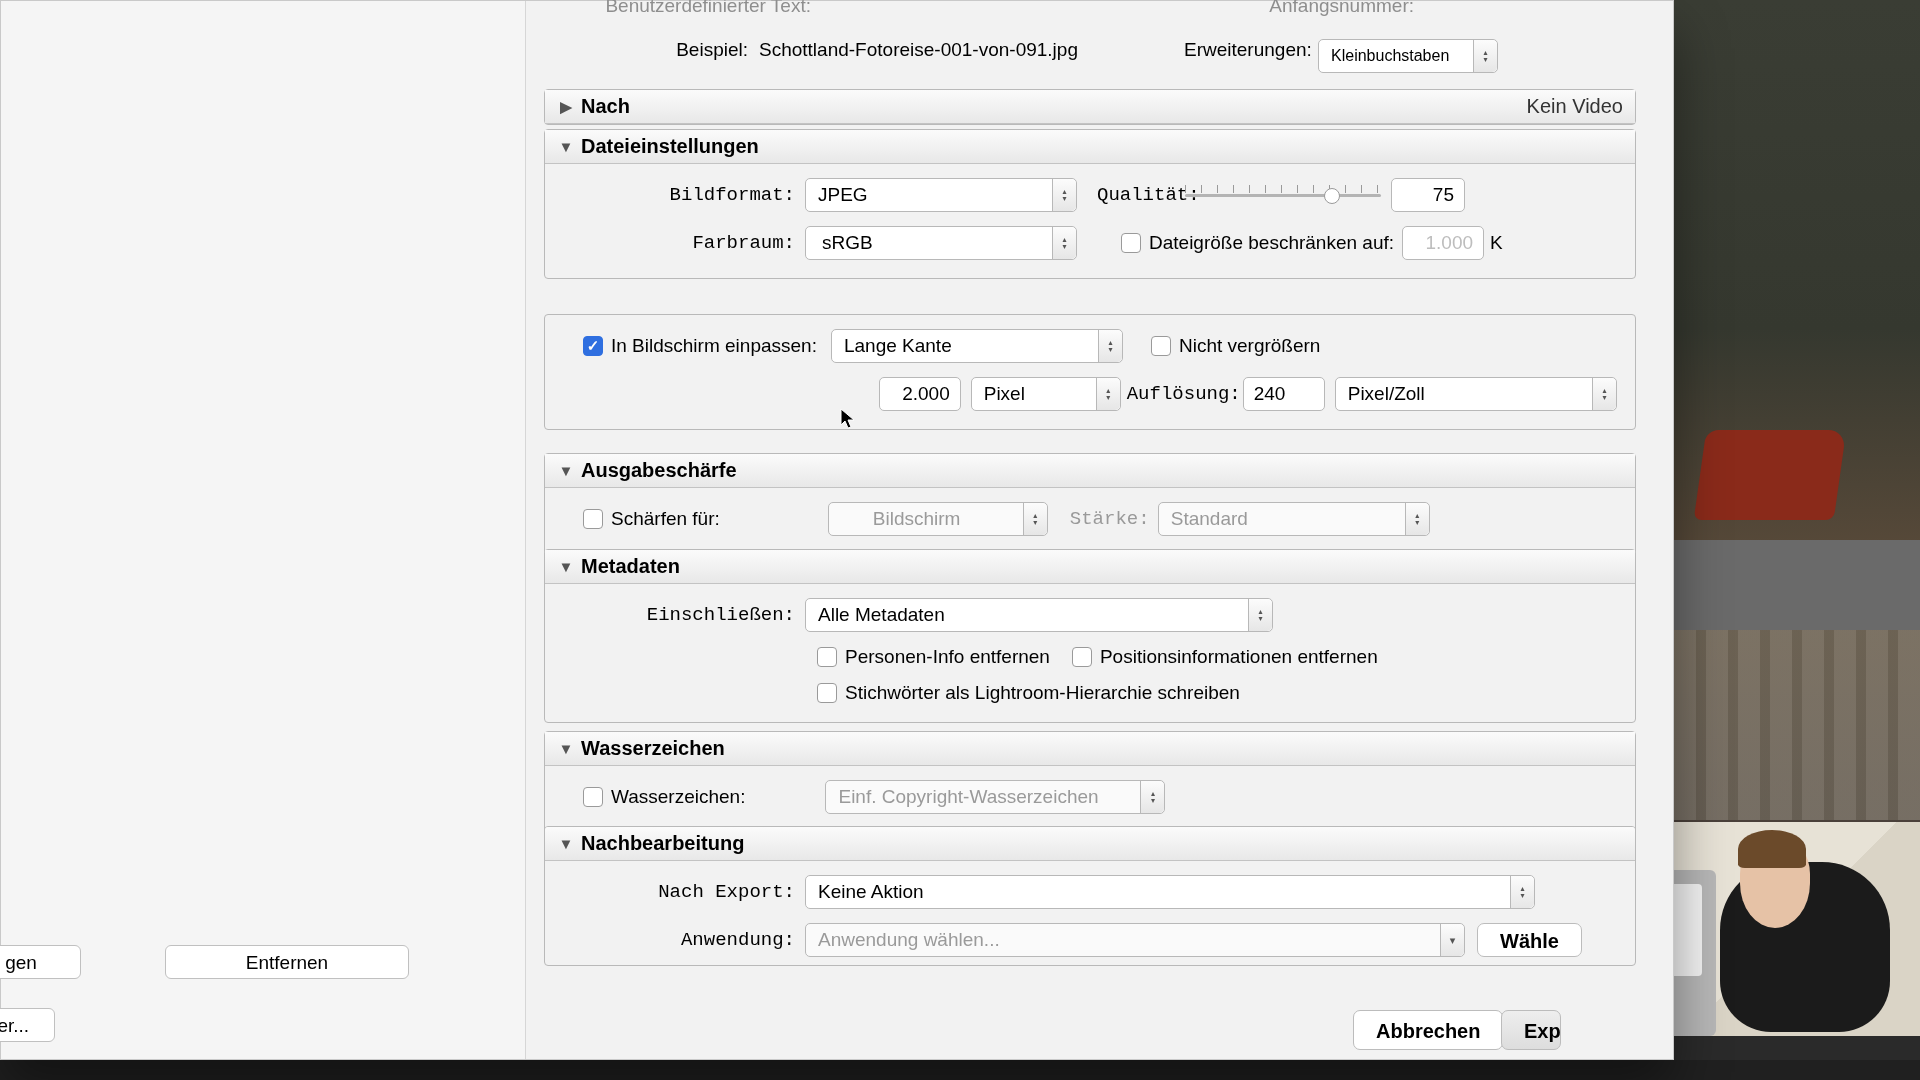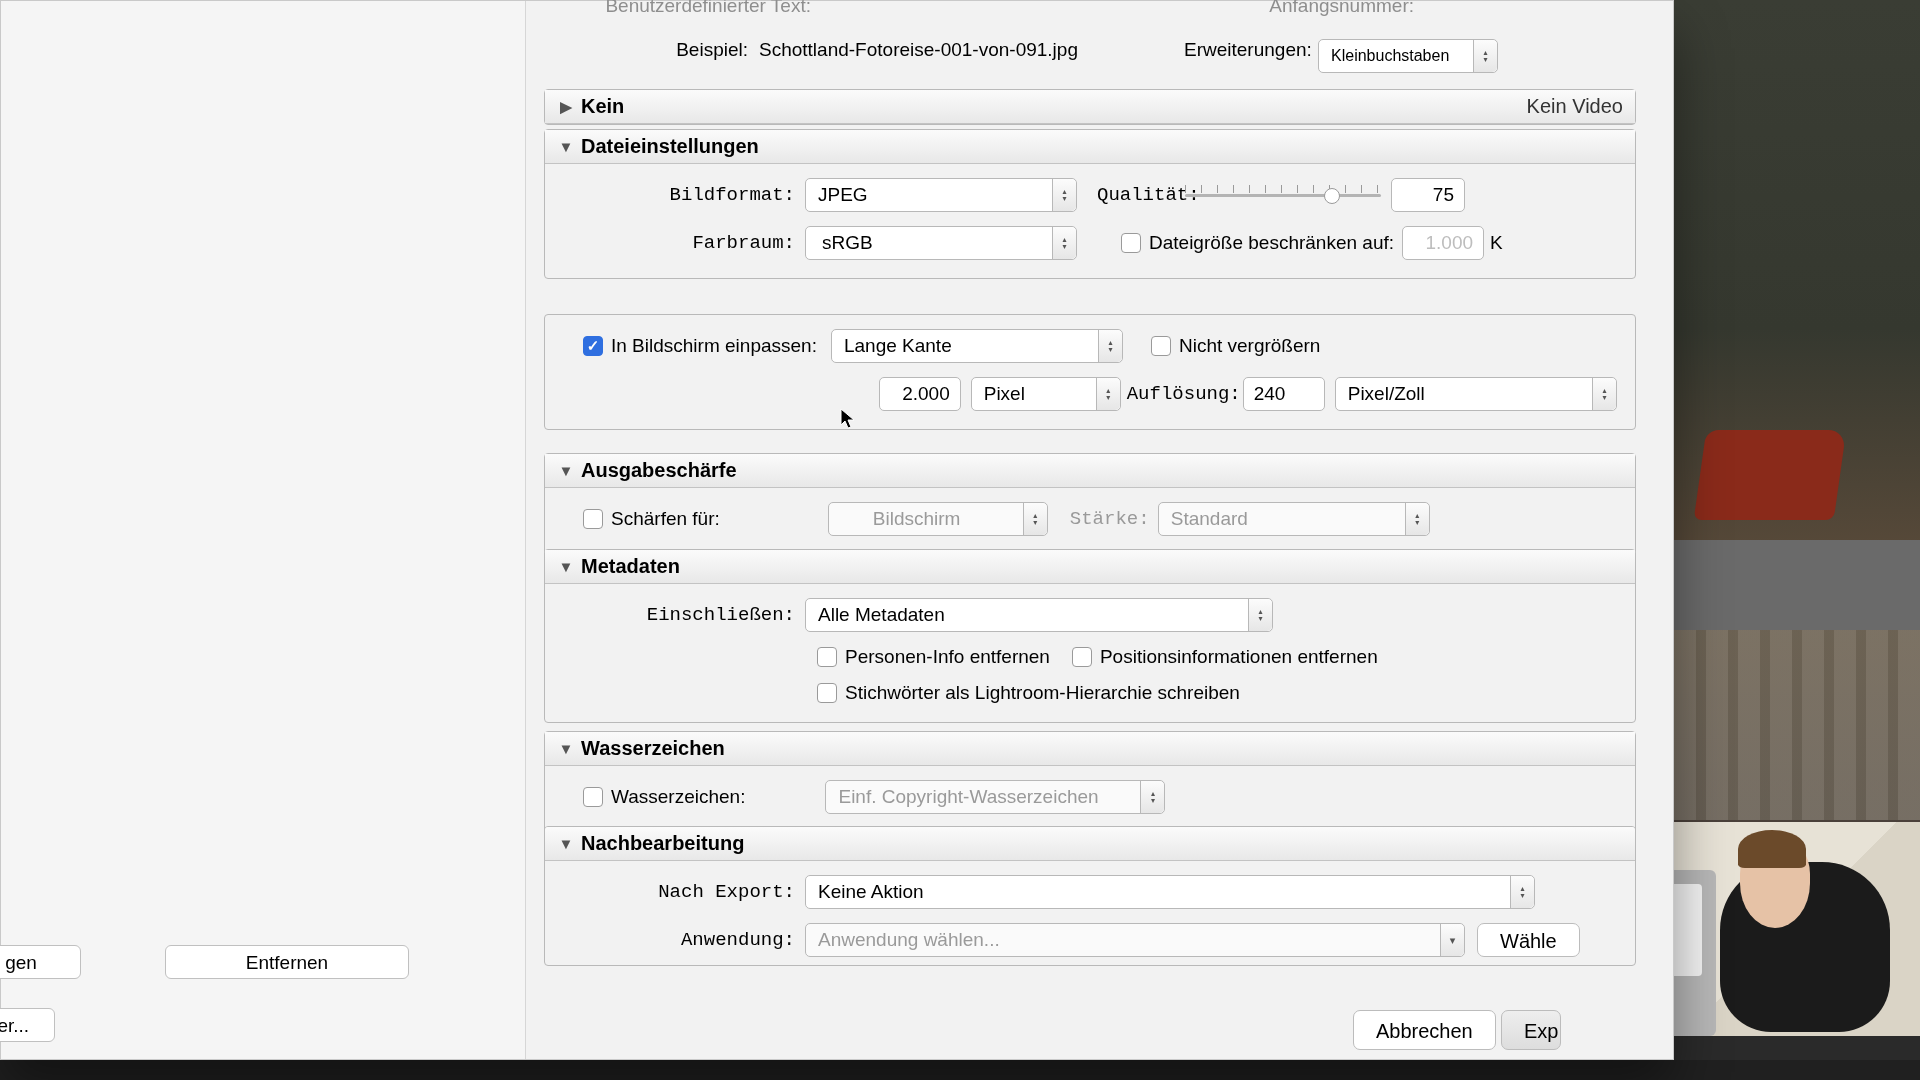--- a/index.html
+++ b/index.html
@@ -154,21 +154,21 @@
 #sec-size { top:313px; }
 #sec-sharp { top:452px; }
 #sec-meta { top:548px; }
 #sec-wm { top:730px; }
 #sec-post { top:825px; }
 
 
 .footer-btn {
   position:absolute; height:40px; line-height:40px; padding:0 22px;
   background:#fff; border:1px solid #bcbcbc; border-radius:7px;
-  font-size:20px; text-align:center;
+  font-size:20px; text-align:center;font-weight:bold;
 }
 .footer-btn.primary { background:linear-gradient(#eee,#ddd); }
 
 
 .cursor {
   position:absolute; width:16px; height:22px; pointer-events:none;
 }
 .cursor svg{width:100%;height:100%;}
 
 </style>
@@ -208,21 +208,21 @@
       <span class="lbl dark" style="position:absolute;left:640px;width:124px;">Erweiterungen:</span>
       <div class="select" style="position:absolute;left:774px;width:180px;">
         <span>Kleinbuchstaben</span>
         <span class="arrow"></span>
       </div>
     </div>
 
     <div id="sec-video" class="section">
       <div class="hd">
         <span class="tri right"></span>
-        <span>Kein</span>
+        <span>Nach</span>
         <span class="status">Kein Video</span>
       </div>
     </div>
 
     <div id="sec-files" class="section">
       <div class="hd">
         <span class="tri down"></span>
         <span>Dateieinstellungen</span>
       </div>
       <div class="body">

